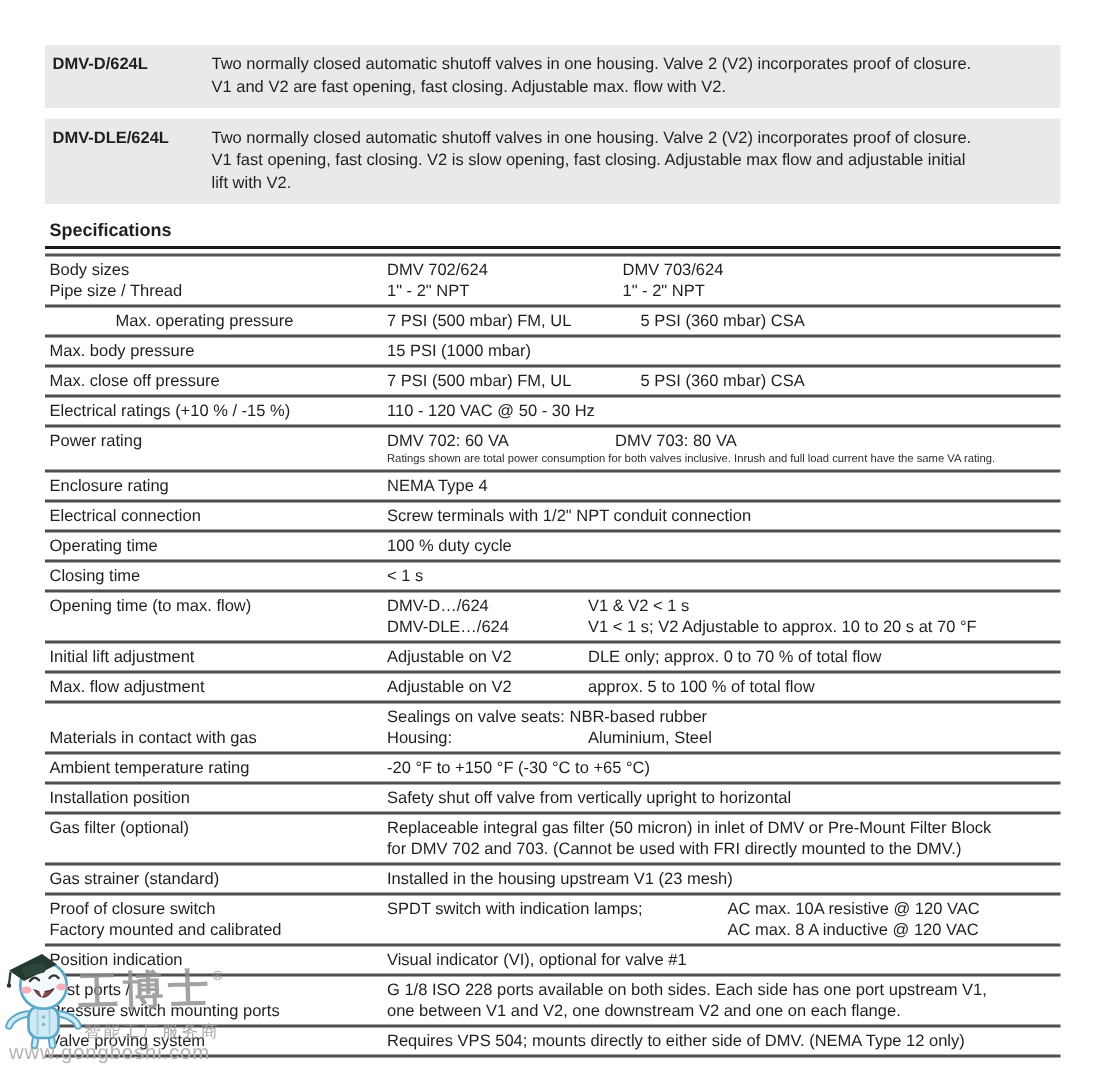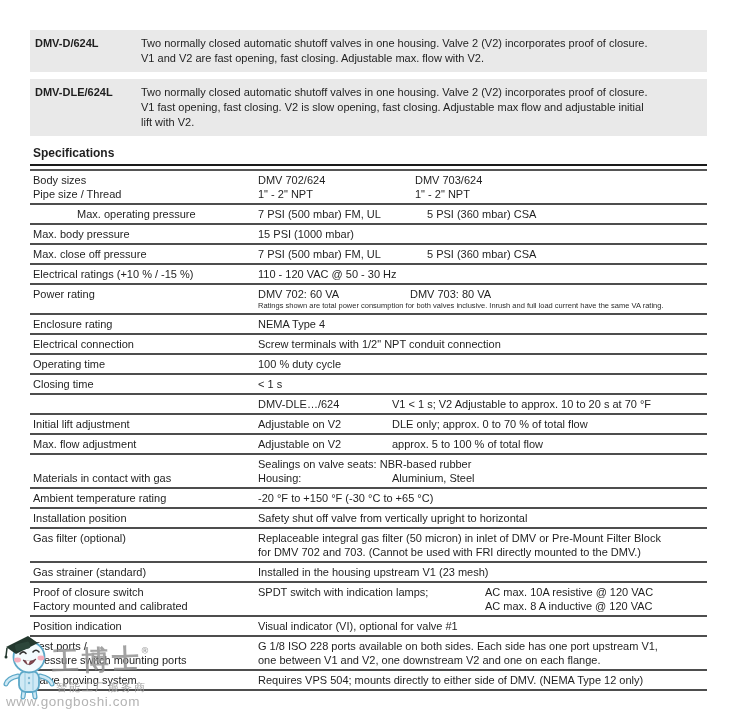--- a/index.html
+++ b/index.html
@@ -131,20 +131,25 @@
             <span class="seg" style="left: 225px;">100 % duty cycle</span>
           </div>
         </div>
         <div class="spec-row">
           <div class="tline">
             <span class="seg" style="left: 0px;">Closing time</span>
             <span class="seg" style="left: 225px;">&lt; 1 s</span>
           </div>
         </div>
         <div class="spec-row">
+          <div class="tline">
+            <span class="seg" style="left: 0px;">Opening time (to max. flow)</span>
+            <span class="seg" style="left: 225px;">DMV-D…/624</span>
+            <span class="seg" style="left: 359px;">V1 &amp; V2 &lt; 1 s</span>
+          </div>
           <div class="tline">
             <span class="seg" style="left: 225px;">DMV-DLE…/624</span>
             <span class="seg" style="left: 359px;">V1 &lt; 1 s; V2  Adjustable to approx. 10 to 20 s at 70 °F</span>
           </div>
         </div>
         <div class="spec-row">
           <div class="tline">
             <span class="seg" style="left: 0px;">Initial lift adjustment</span>
             <span class="seg" style="left: 225px;">Adjustable on V2</span>
             <span class="seg" style="left: 359px;">DLE only; approx. 0 to 70 % of total flow</span>

